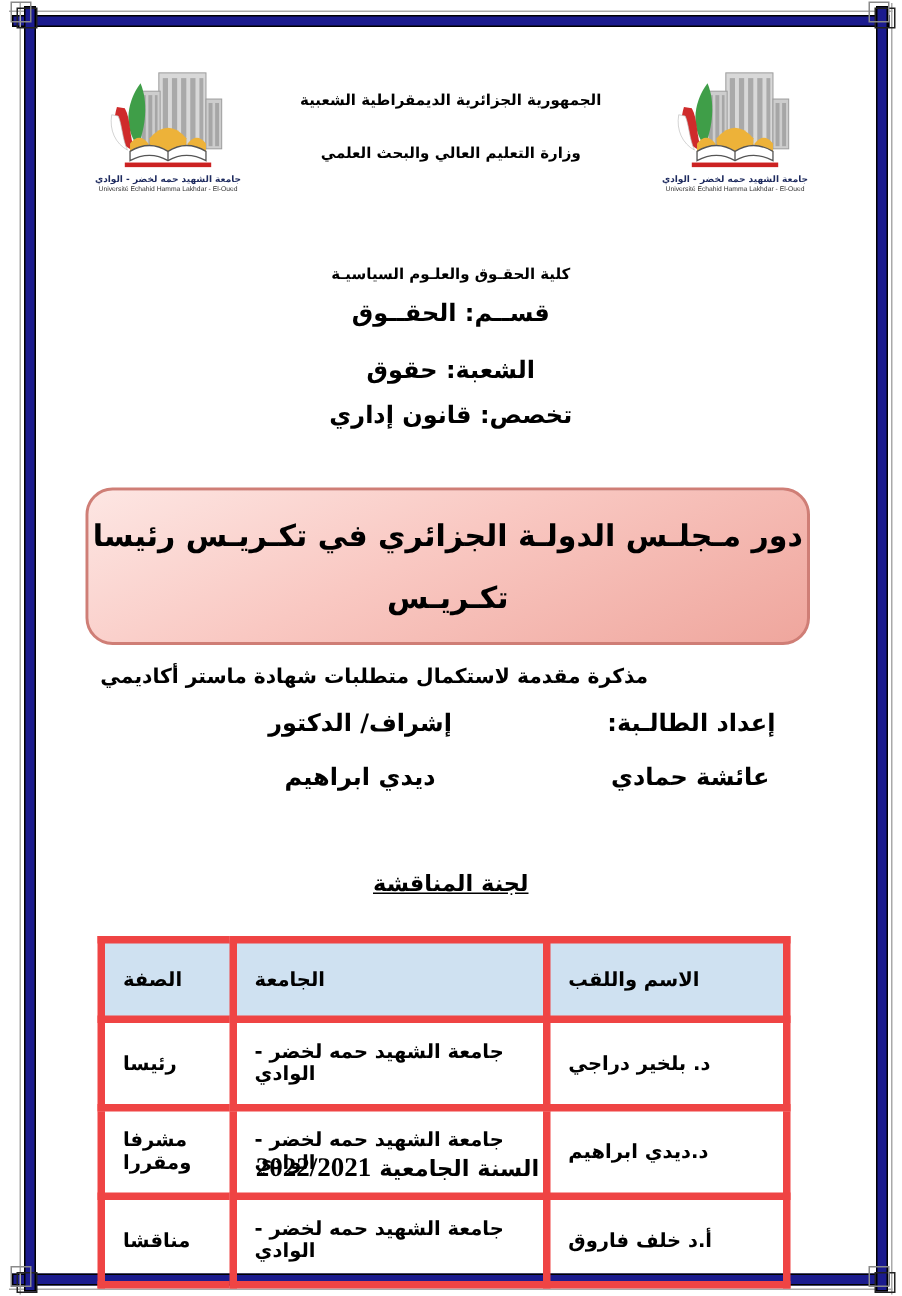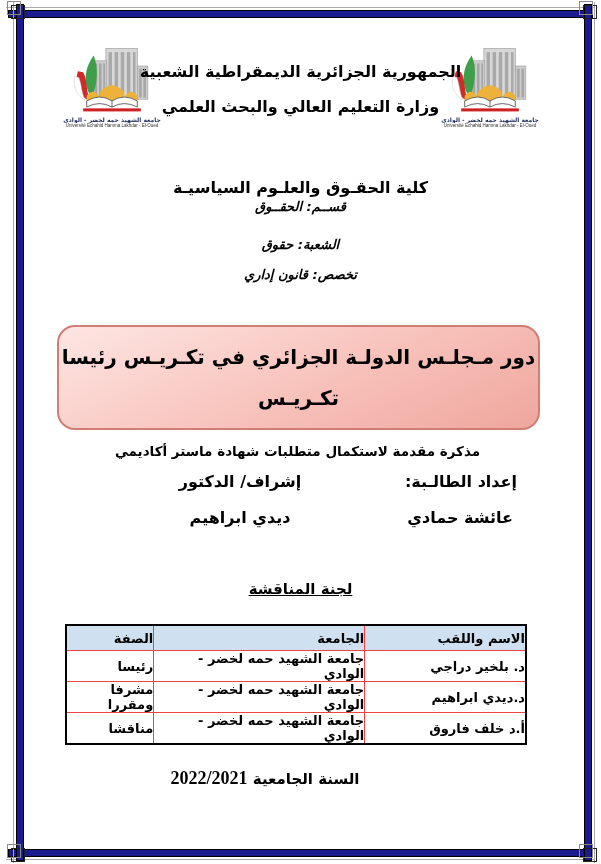--- a/index.html
+++ b/index.html
@@ -24,44 +24,44 @@
   .c-bl{left:11px;bottom:2px;} .c-br{right:4px;bottom:2px;}
   
   .logo{position:absolute;width:112px;text-align:center;}
   .logo-left{left:56px;top:44px;}
   .logo-right{left:434px;top:44px;}
   .logo svg{width:96px;height:72px;display:block;margin:0 auto;}
   .logo-cap-ar{font-size:6px;font-weight:bold;color:#1d2a5e;line-height:7px;white-space:nowrap;overflow:hidden;}
   .logo-cap-fr{font-size:4.5px;color:#333;line-height:6px;white-space:nowrap;overflow:hidden;font-family:"Liberation Sans",sans-serif;}
   
   .hline{position:absolute;left:0;width:601px;text-align:center;font-weight:bold;white-space:nowrap;}
-  .fs-head{font-size:16px;}
-  .fs-dept{font-size:13px;font-style:italic;}
+  .fs-head{font-size:10px;}
+  .fs-dept{font-size:16px;}
   
   .title-box{
     position:absolute;left:57px;top:325px;width:483px;height:105px;box-sizing:border-box;
     border:2px solid #cf7e76;border-radius:18px;
     background:linear-gradient(155deg,#fde6e3 0%,#f9c8c2 45%,#efa69d 100%);
     display:flex;flex-direction:column;justify-content:space-evenly;align-items:center;
     font-size:20px;font-weight:bold;text-align:center;
   }
   
-  .memo{position:absolute;left:0;top:443px;width:499px;text-align:center;font-weight:bold;font-size:13.5px;padding-left:48px;}
+  .memo{position:absolute;left:0;top:443px;width:499px;text-align:center;font-weight:bold;font-size:13.5px;}
   .prep{position:absolute;font-weight:bold;font-size:16px;white-space:nowrap;}
   .prep-student-label{top:472px;right:84px;text-align:right;}
   .prep-student-name{top:508px;right:88px;text-align:right;}
   .prep-sup-label{top:472px;left:172px;width:136px;text-align:center;}
   .prep-sup-name{top:508px;left:172px;width:136px;text-align:center;}
   
   .committee-heading{position:absolute;left:0;top:580px;width:601px;text-align:center;font-weight:bold;font-size:15px;text-decoration:underline;}
   table.committee{
     position:absolute;left:65px;top:624px;width:462px;border-collapse:collapse;
     direction:rtl;font-size:13px;font-weight:bold;border:2px solid #000;
   }
-  table.committee th,table.committee td{border:1px solid #ef4444;text-align:right;padding:0;}
+  table.committee th,table.committee td{border:5px solid #ef4444;text-align:left;padding:12px;}
   table.committee th{background:#cfe1f1;height:24px;font-weight:bold;}
   table.committee td{height:29px;}
   col.c-name{width:162px;} col.c-univ{width:212px;} col.c-role{width:88px;}
   
   .footer{position:absolute;left:0;top:768px;width:530px;text-align:center;font-weight:bold;font-size:15px;}
   .footer .year{direction:ltr;unicode-bidi:isolate;font-family:"Liberation Serif","DejaVu Serif",serif;font-size:18px;font-weight:bold;}
 </style>
 </head>
 <body>
 

